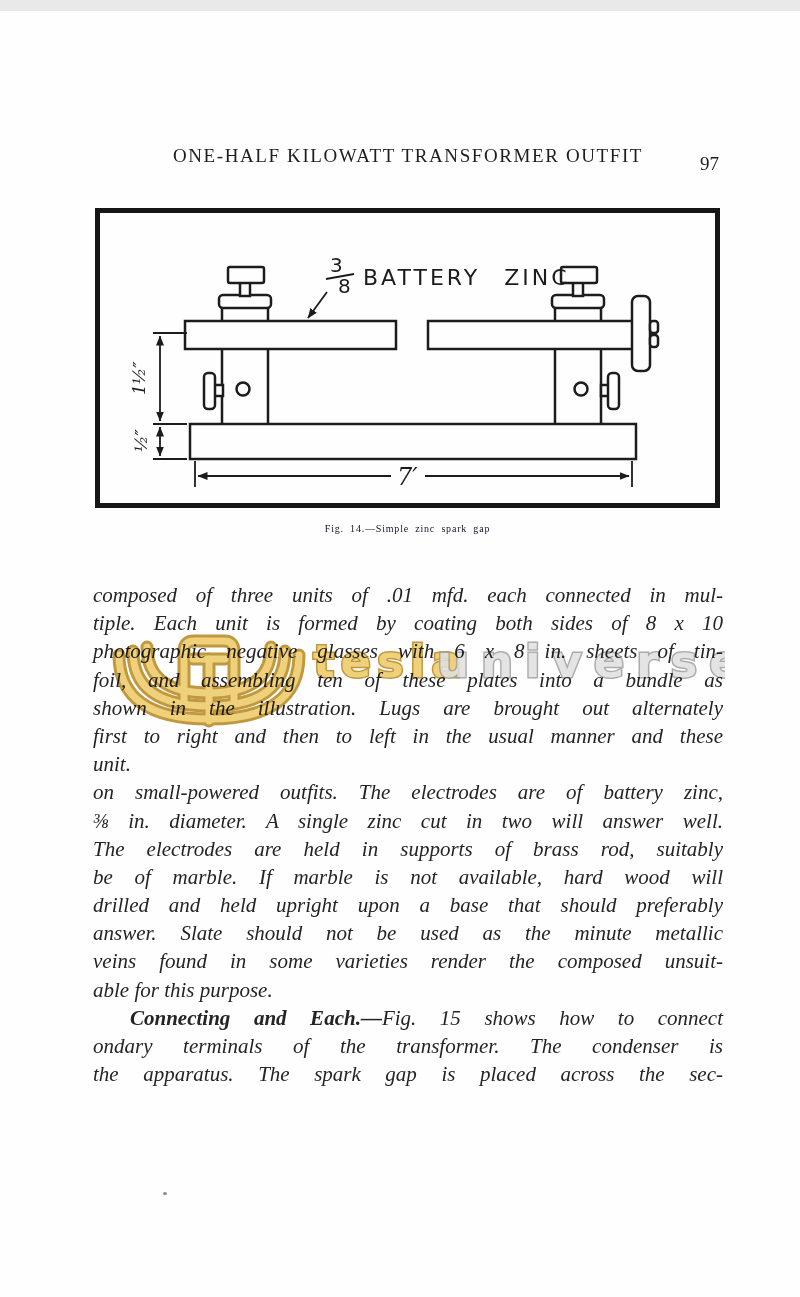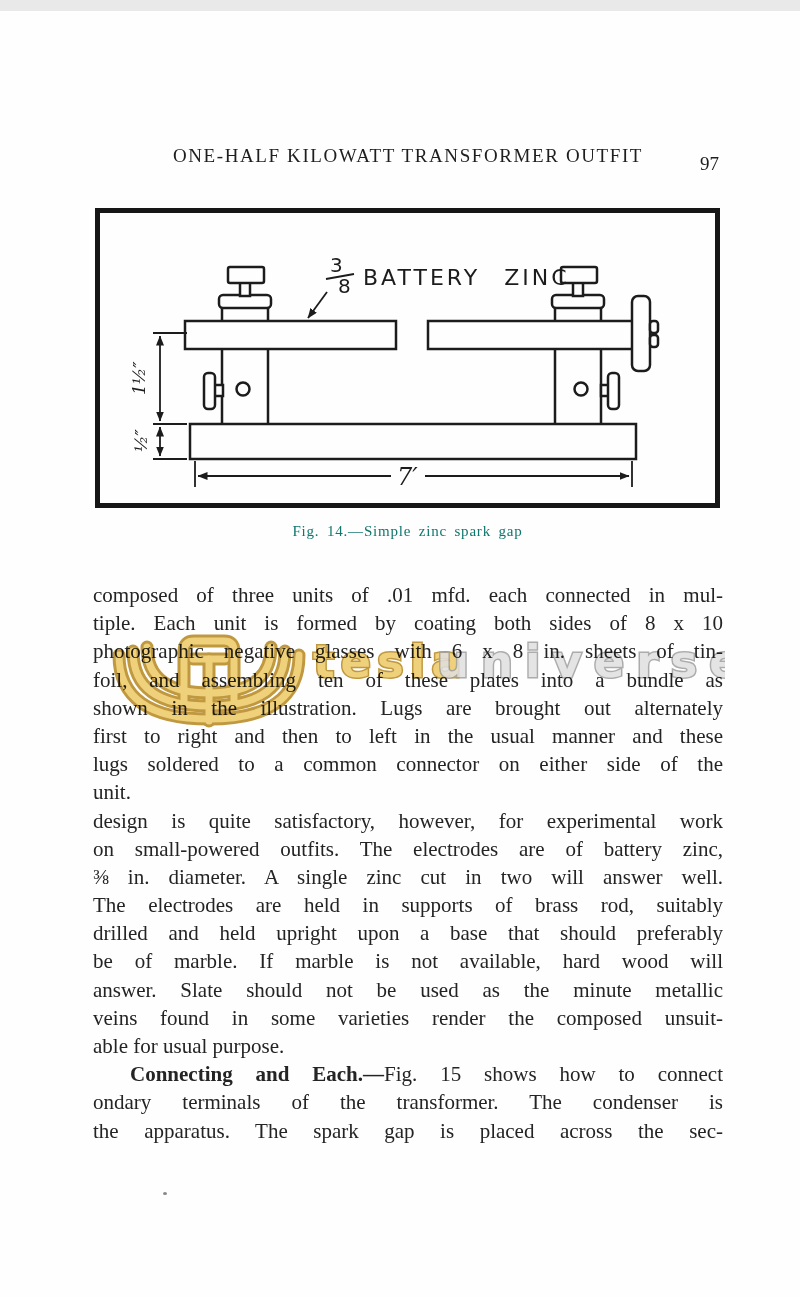--- a/index.html
+++ b/index.html
@@ -7,24 +7,24 @@
         font-family:"Liberation Serif","DejaVu Serif",serif;color:#222;overflow:hidden;}
 
   
   #hdr{position:absolute;left:93px;top:134px;width:630px;height:26px;}
   #hdr .t{display:block;text-align:center;font-size:19px;letter-spacing:1.6px;color:#1e1e1e;white-space:nowrap;}
   #hdr .n{position:absolute;right:4px;top:8px;font-size:19px;color:#1e1e1e;}
 
   
   #figwrap{position:absolute;left:95px;top:197px;width:625px;height:300px;}
   #figcap{position:absolute;left:95px;top:512px;width:625px;text-align:center;
-          font-size:15px;letter-spacing:.8px;word-spacing:3px;color:#0f766e;}
+          font-size:10px;letter-spacing:.8px;word-spacing:3px;color:#0f172a;}
 
   
-  #body-text{position:absolute;left:93px;top:570px;width:630px;font-size:21px;color:#242424;}
+  #body-text{position:absolute;left:93px;top:570px;width:630px;font-size:21px;color:#242424;font-style:italic;}
   .bl{height:28.2px;line-height:28.2px;text-align:justify;text-align-last:justify;white-space:normal;}
   .bl.end{text-align-last:left;}
   .bl.ind{text-indent:37px;}
   .bl b{font-weight:700;}
 
   
   #wm{position:absolute;left:85px;top:618px;width:640px;height:104px;
       mix-blend-mode:multiply;opacity:.95;pointer-events:none;}
 
   
@@ -117,31 +117,29 @@
 
   <div id="figcap">Fig. 14.—Simple zinc spark gap</div>
 
   <div id="body-text">
       <div class="bl">composed of three units of .01 mfd. each connected in mul-</div>
       <div class="bl">tiple.  Each unit is formed by coating both sides of 8 x 10</div>
       <div class="bl">photographic negative glasses with 6 x 8 in. sheets of tin-</div>
       <div class="bl">foil, and assembling ten of these plates into a bundle as</div>
       <div class="bl">shown in the illustration.  Lugs are brought out alternately</div>
       <div class="bl">first to right and then to left in the usual manner and these</div>
-      <div class="bl">lugs soldered to a common connector on either side of the</div>
       <div class="bl end">unit.</div>
-      <div class="bl">design is quite satisfactory, however, for experimental work</div>
       <div class="bl">on small-powered outfits.  The electrodes are of battery zinc,</div>
       <div class="bl">⅜ in. diameter.  A single zinc cut in two will answer well.</div>
       <div class="bl">The electrodes are held in supports of brass rod, suitably</div>
+      <div class="bl">be of marble.  If marble is not available, hard wood will</div>
       <div class="bl">drilled and held upright upon a base that should preferably</div>
-      <div class="bl">be of marble.  If marble is not available, hard wood will</div>
       <div class="bl">answer.  Slate should not be used as the minute metallic</div>
       <div class="bl">veins found in some varieties render the composed unsuit-</div>
-      <div class="bl end">able for usual purpose.</div>
+      <div class="bl end">able for this purpose.</div>
       <div class="bl ind"><b>Connecting and Each.—</b>Fig. 15 shows how to connect</div>
       <div class="bl">ondary terminals of the transformer.  The condenser is</div>
       <div class="bl">the apparatus.  The spark gap is placed across the sec-</div>
     </div>
 
   <svg id="wm" width="640" height="104" viewBox="0 0 640 104">
 
     <g fill="none" stroke-linecap="round">
       <g stroke="#bd9434" stroke-width="13">
         <path d="M34,26 Q34,90 124,90 Q214,90 214,26"></path>

